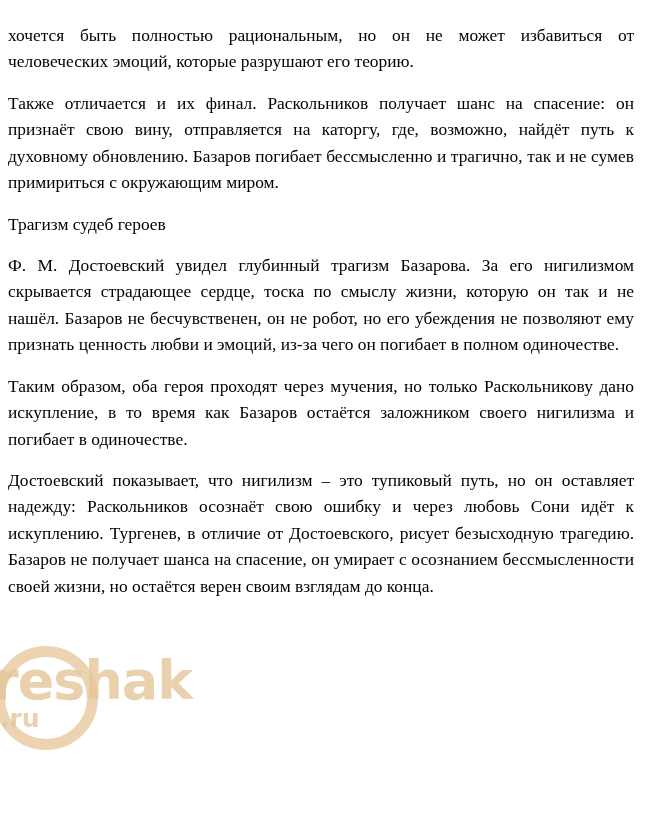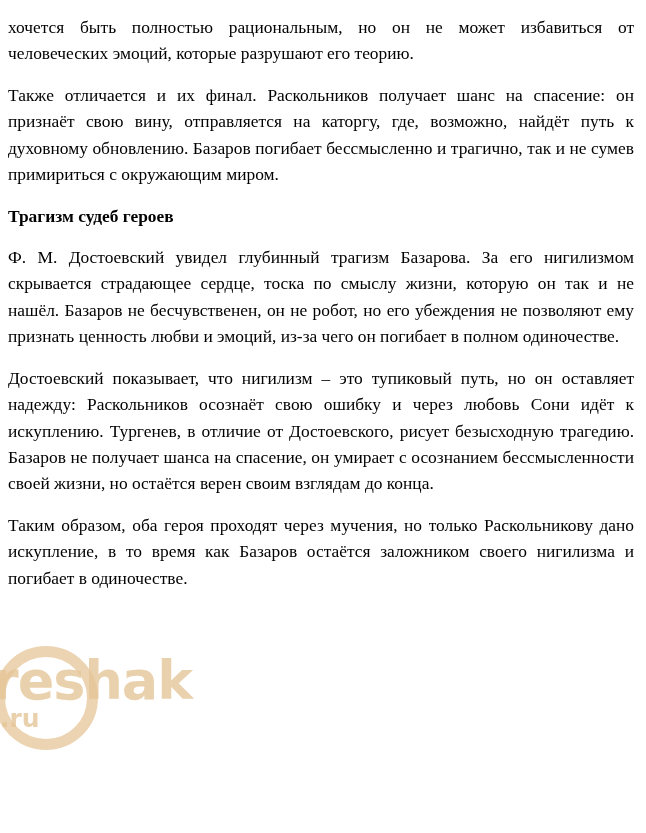--- a/index.html
+++ b/index.html
@@ -13,37 +13,37 @@
     font-family: "Liberation Serif", serif;
     color: #000000;
     position: relative;
     overflow: hidden;
   }
   .page {
     position: relative;
     width: 646px;
     height: 768px;
     box-sizing: border-box;
-    padding: 14px 12px 0 8px;
+    padding: 22px 12px 0 8px;
   }
   .para {
     font-size: 17.4px;
     line-height: 1.52;
     text-align: justify;
     text-justify: inter-word;
     margin: 0 0 15px 0;
     hyphens: none;
   }
   .para.first {
     margin-top: 0;
   }
   .heading {
     font-size: 17.4px;
     line-height: 1.5;
-    font-weight: bold;
+    font-weight: normal;
     margin: 0 0 15px 0;
     text-align: left;
   }
   
   .watermark {
     position: absolute;
     left: -8px;
     bottom: 8px;
     width: 300px;
     height: 120px;
@@ -89,23 +89,23 @@
 <div class="page">
 
   <p class="para first">хочется быть полностью рациональным, но он не может избавиться от человеческих эмоций, которые разрушают его теорию.</p>
 
   <p class="para">Также отличается и их финал. Раскольников получает шанс на спасение: он признаёт свою вину, отправляется на каторгу, где, возможно, найдёт путь к духовному обновлению. Базаров погибает бессмысленно и трагично, так и не сумев примириться с окружающим миром.</p>
 
   <h2 class="heading">Трагизм судеб героев</h2>
 
   <p class="para">Ф. М. Достоевский увидел глубинный трагизм Базарова. За его нигилизмом скрывается страдающее сердце, тоска по смыслу жизни, которую он так и не нашёл. Базаров не бесчувственен, он не робот, но его убеждения не позволяют ему признать ценность любви и эмоций, из-за чего он погибает в полном одиночестве.</p>
 
+  <p class="para">Таким образом, оба героя проходят через мучения, но только Раскольникову дано искупление, в то время как Базаров остаётся заложником своего нигилизма и погибает в одиночестве.</p>
+
   <p class="para">Достоевский показывает, что нигилизм – это тупиковый путь, но он оставляет надежду: Раскольников осознаёт свою ошибку и через любовь Сони идёт к искуплению. Тургенев, в отличие от Достоевского, рисует безысходную трагедию. Базаров не получает шанса на спасение, он умирает с осознанием бессмысленности своей жизни, но остаётся верен своим взглядам до конца.</p>
-
-  <p class="para">Таким образом, оба героя проходят через мучения, но только Раскольникову дано искупление, в то время как Базаров остаётся заложником своего нигилизма и погибает в одиночестве.</p>
 
   <div class="watermark">
     <div class="wm-ring"></div>
     <div class="wm-text">reshak</div>
     <div class="wm-sub">.ru</div>
   </div>
 
 </div>
 
 </body></html>

